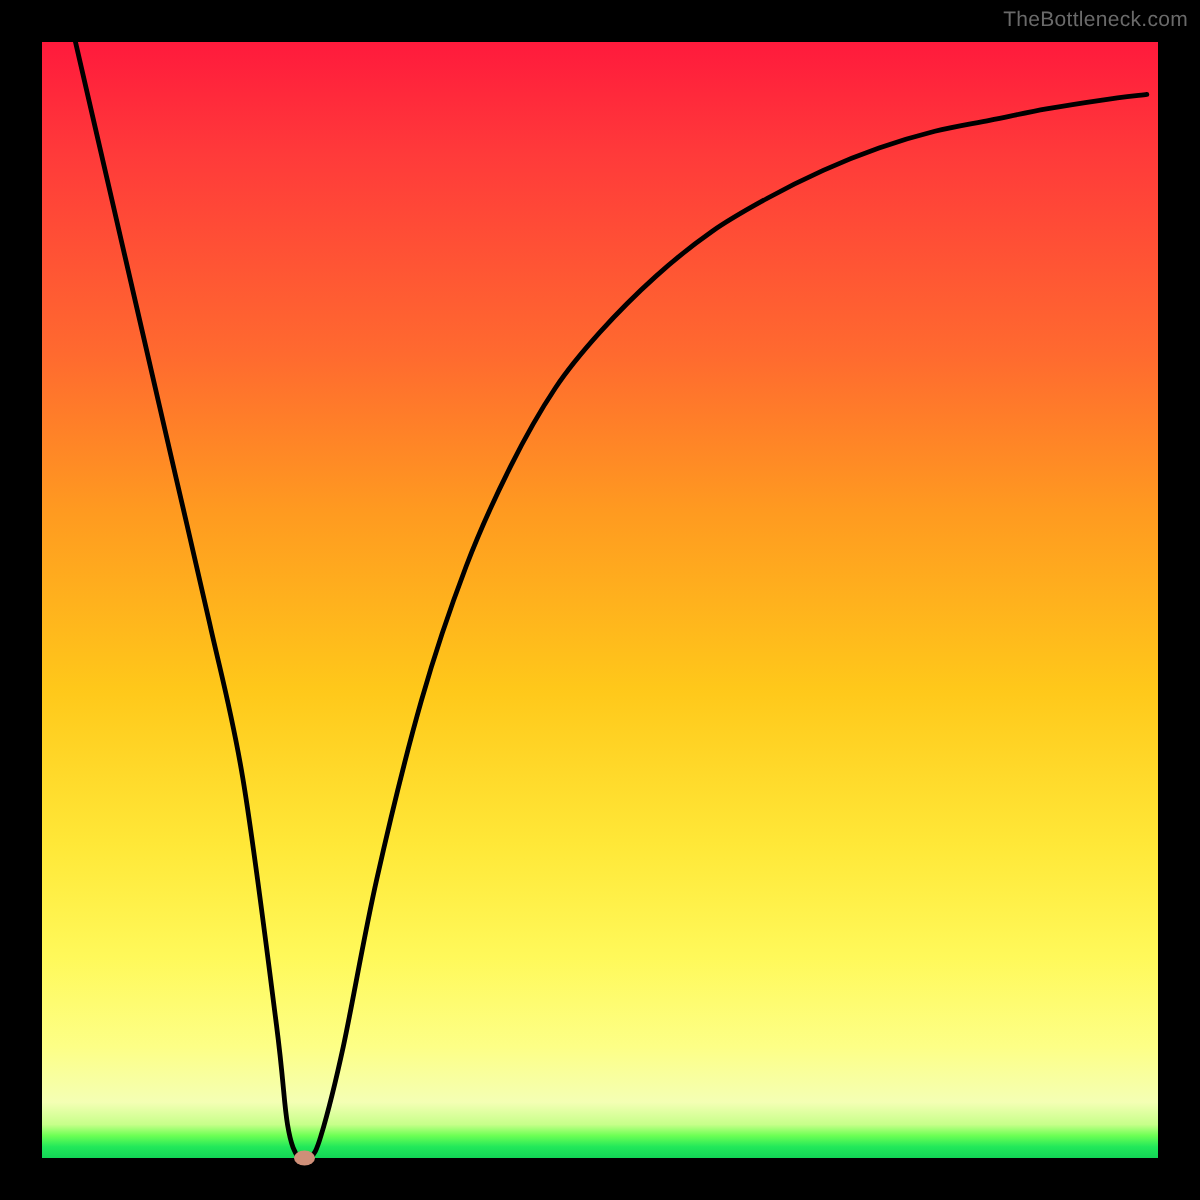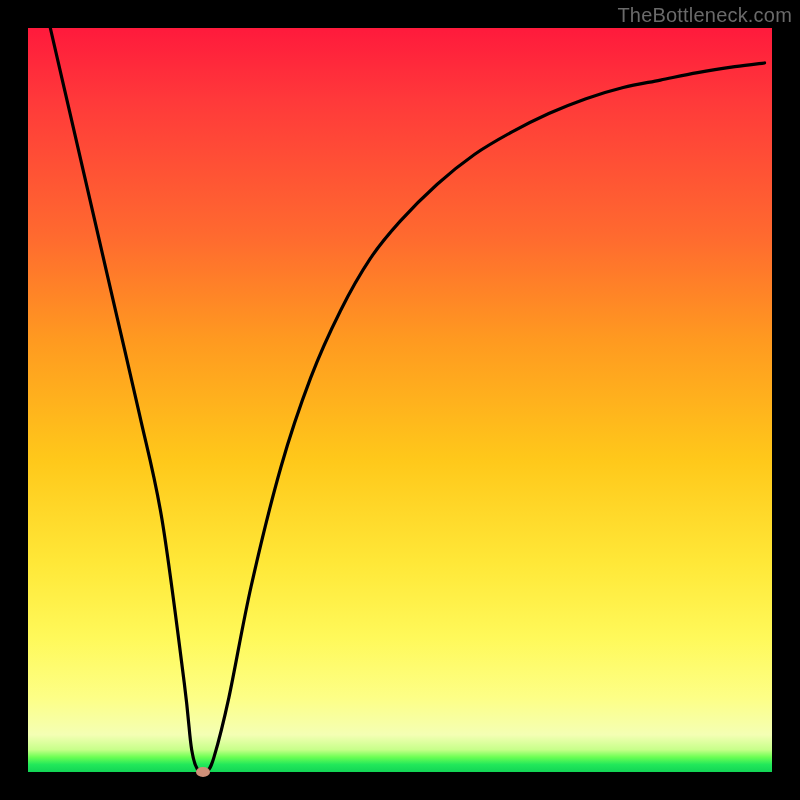--- a/index.html
+++ b/index.html
@@ -39,21 +39,21 @@
       #6cff54 98%,
       #22e85a 99%,
       #12d556 100%
     );
   }
   .watermark {
     position: absolute;
     top: 4px;
     right: 8px;
     color: #6a6a6a;
-    font-size: 20px;
+    font-size: 14px;
     font-weight: 500;
     letter-spacing: 0.2px;
     pointer-events: none;
     user-select: none;
   }
   svg.curve {
     position: absolute;
     left: 0;
     top: 0;
     width: 744px;

